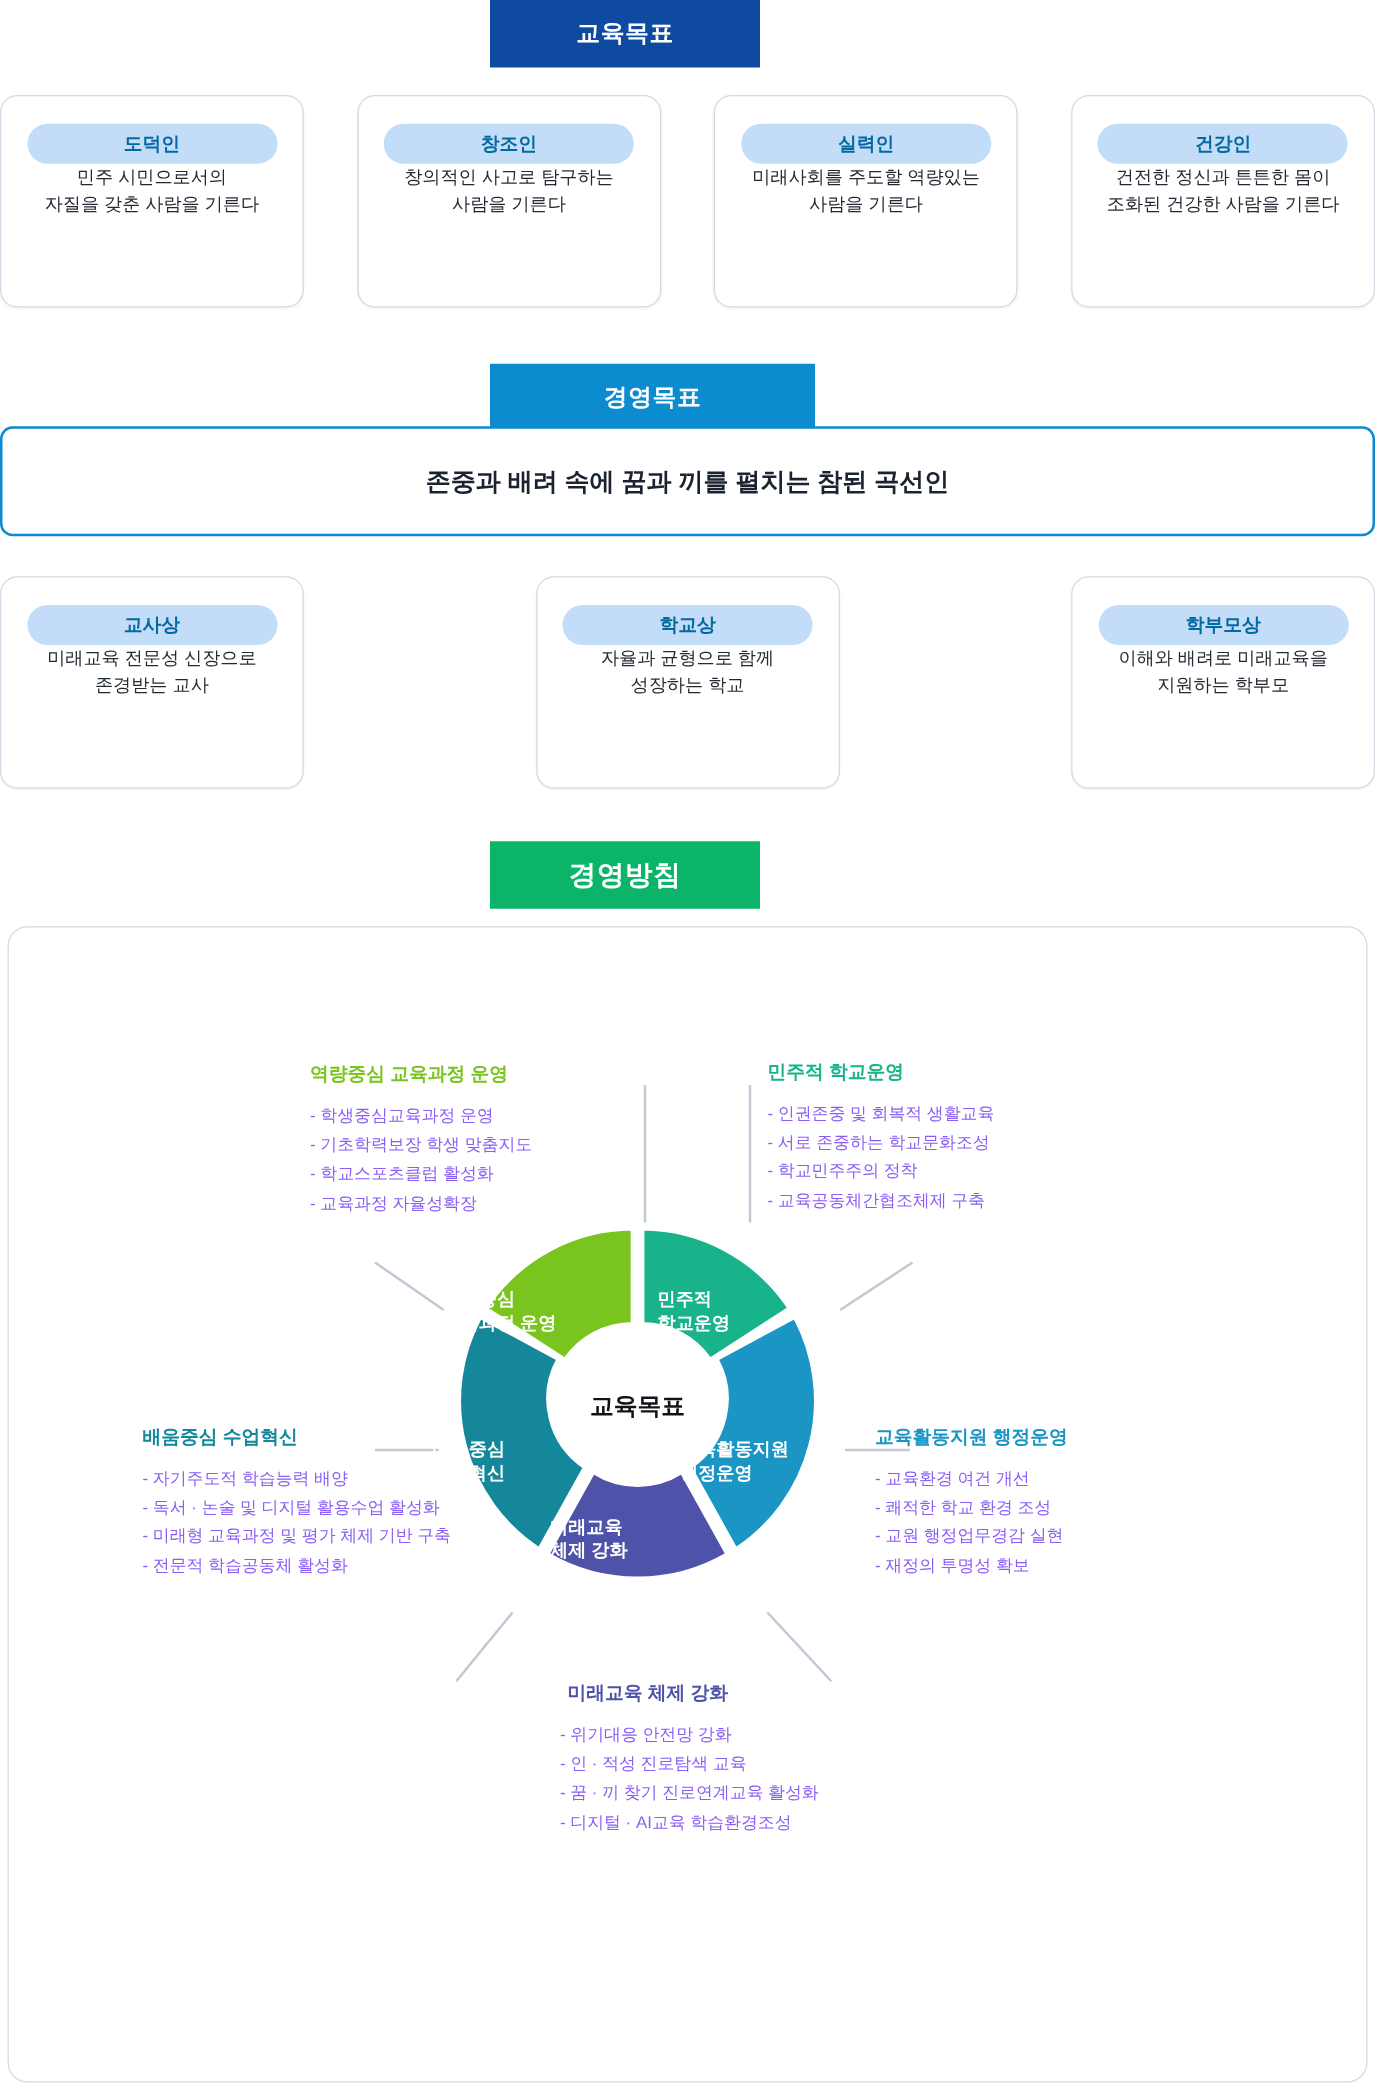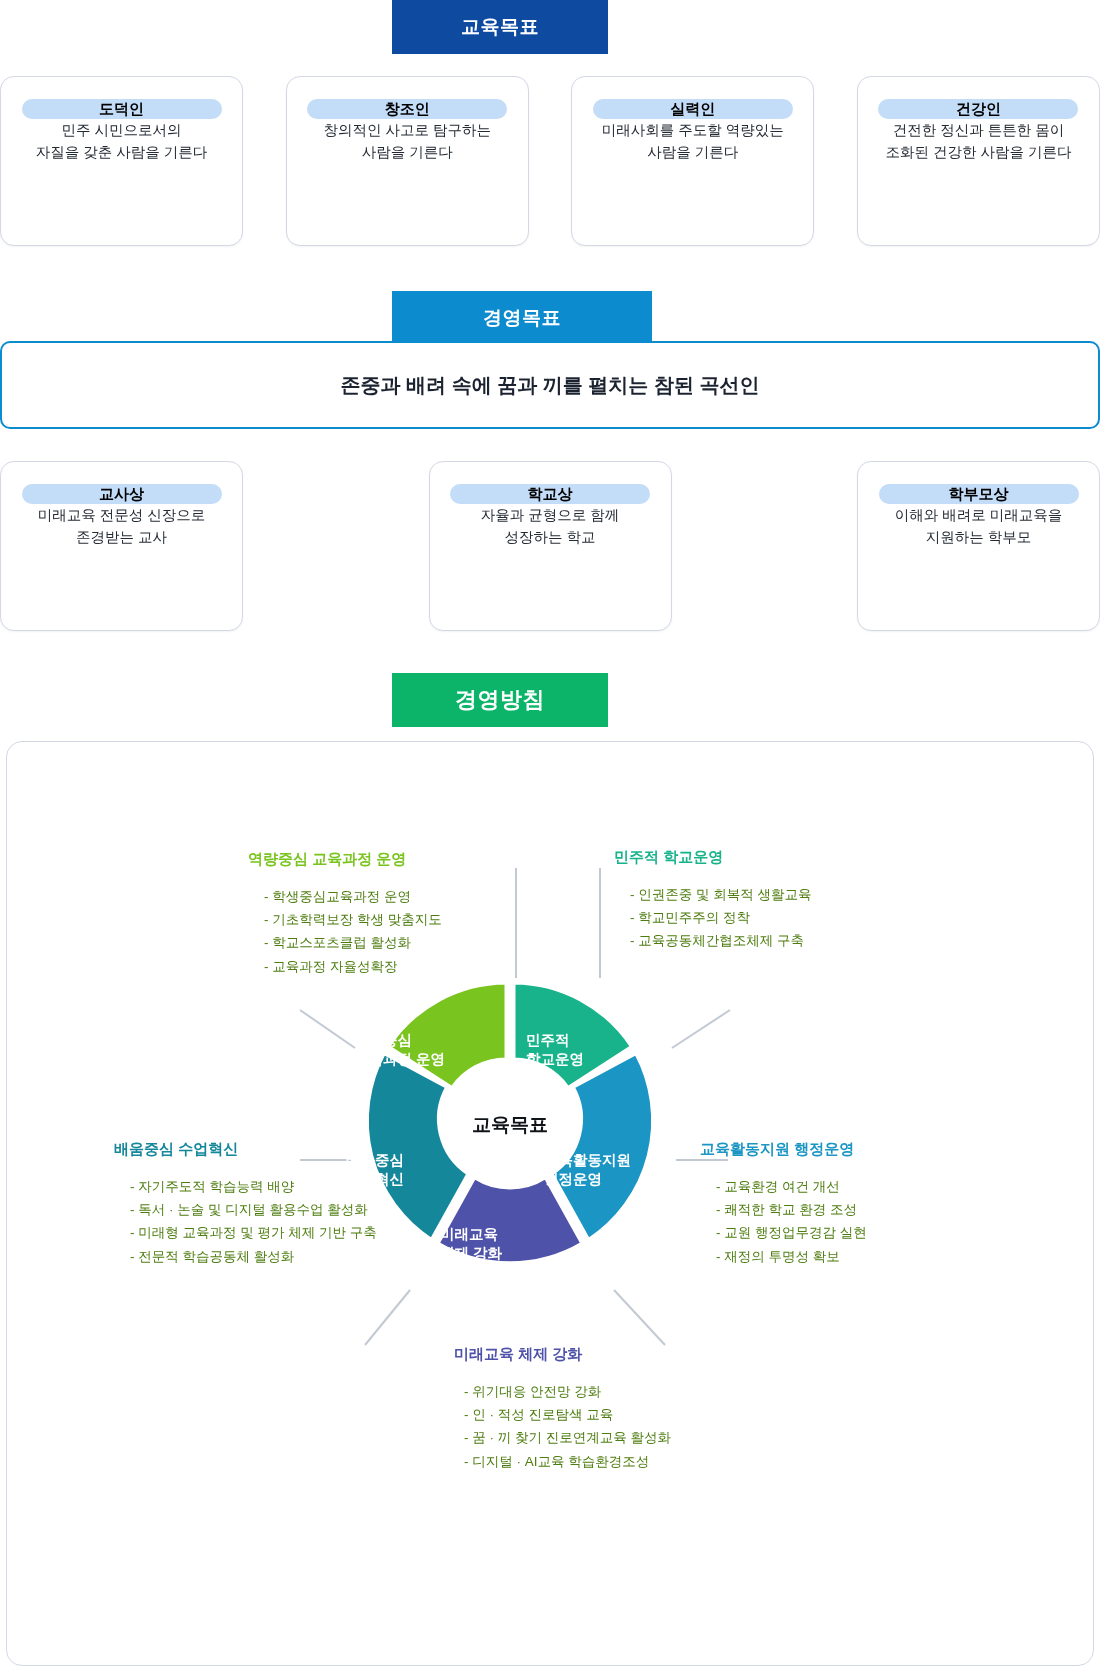--- a/index.html
+++ b/index.html
@@ -49,24 +49,24 @@
     border-radius: 14px;
     background: #ffffff;
     box-shadow: 0 1px 2px rgba(0,0,0,0.05);
     display: flex;
     flex-direction: column;
     align-items: center;
     padding-top: 22px;
   }
   .chip {
     width: 200px;
-    height: 20px;
+    height: 32px;
     border-radius: 16px;
     background: #c3dcf7;
-    color: #000000;
+    color: #0369a1;
     font-size: 15px;
     font-weight: bold;
     display: flex;
     align-items: center;
     justify-content: center;
   }
   .card-desc {
     font-size: 14.5px;
     line-height: 1.55;
     text-align: center;
@@ -132,36 +132,36 @@
     font-size: 14.5px;
     font-weight: bold;
     line-height: 1.3;
     white-space: pre-line;
     pointer-events: none;
   }
   .seg-t-top-left    { left: 14px;  top: 76px;  width: 140px; }
   .seg-t-top-right   { left: 186px; top: 76px;  width: 140px; }
   .seg-t-left        { left: 6px;   top: 196px; width: 130px; }
   .seg-t-right       { left: 204px; top: 196px; width: 130px; }
-  .seg-t-bottom      { left: 100px; top: 270px; width: 140px; }
+  .seg-t-bottom      { left: 100px; top: 258px; width: 140px; }
 
   
   .callout { position: absolute; }
   .callout h4 {
     margin: 0 0 12px 0;
     font-size: 15px;
     font-weight: bold;
   }
   .callout ul {
-    margin: 16px;
+    margin: 0;
     padding: 0;
     list-style: none;
     font-size: 13.5px;
     line-height: 1.72;
-    color: #4d7c0f;
+    color: #8b5cf6;
   }
   .c-curriculum { left: 248px; top: 850px; width: 300px; }
   .c-democratic { left: 614px; top: 848px; width: 330px; }
   .c-learning   { left: 114px; top: 1140px; width: 330px; }
   .c-admin      { left: 700px; top: 1140px; width: 320px; }
   .c-future     { left: 448px; top: 1345px; width: 340px; text-align: left; }
   .c-future h4  { text-align: left; margin-left: 6px; }
   .c-future ul  { padding-left: 0px; }
 </style>
 </head>
@@ -266,20 +266,21 @@
     <li>- 기초학력보장 학생 맞춤지도</li>
     <li>- 학교스포츠클럽 활성화</li>
     <li>- 교육과정 자율성확장</li>
   </ul>
 </div>
 
 <div class="callout c-democratic">
   <h4 style="color:#18b38b">민주적 학교운영</h4>
   <ul>
     <li>- 인권존중 및 회복적 생활교육</li>
+    <li>- 서로 존중하는 학교문화조성</li>
     <li>- 학교민주주의 정착</li>
     <li>- 교육공동체간협조체제 구축</li>
   </ul>
 </div>
 
 <div class="callout c-learning">
   <h4 style="color:#15879b">배움중심 수업혁신</h4>
   <ul>
     <li>- 자기주도적 학습능력 배양</li>
     <li>- 독서 · 논술 및 디지털 활용수업 활성화</li>

